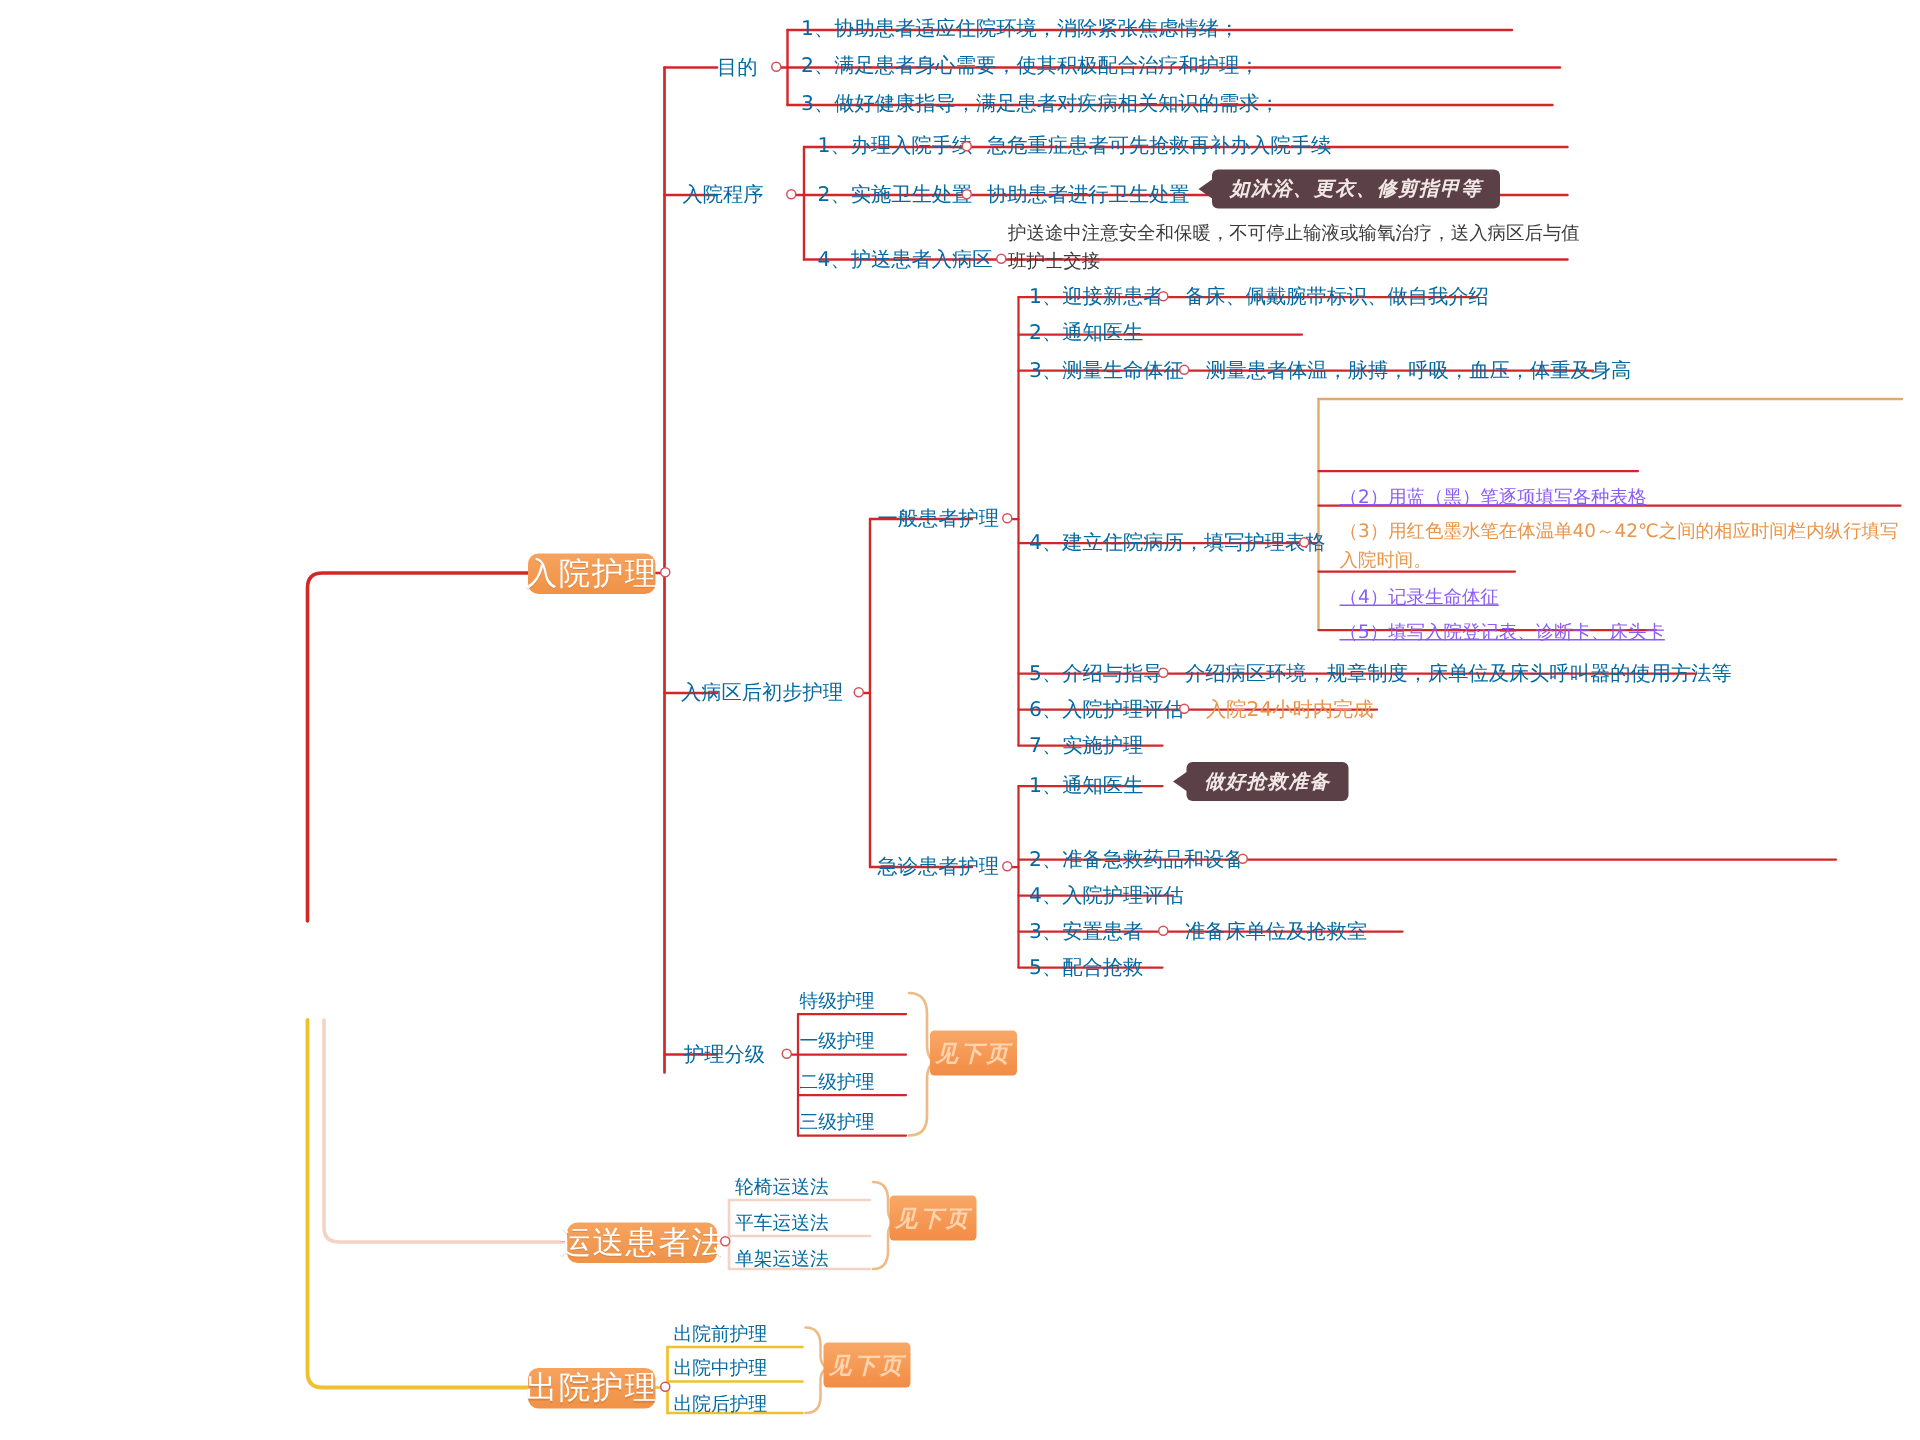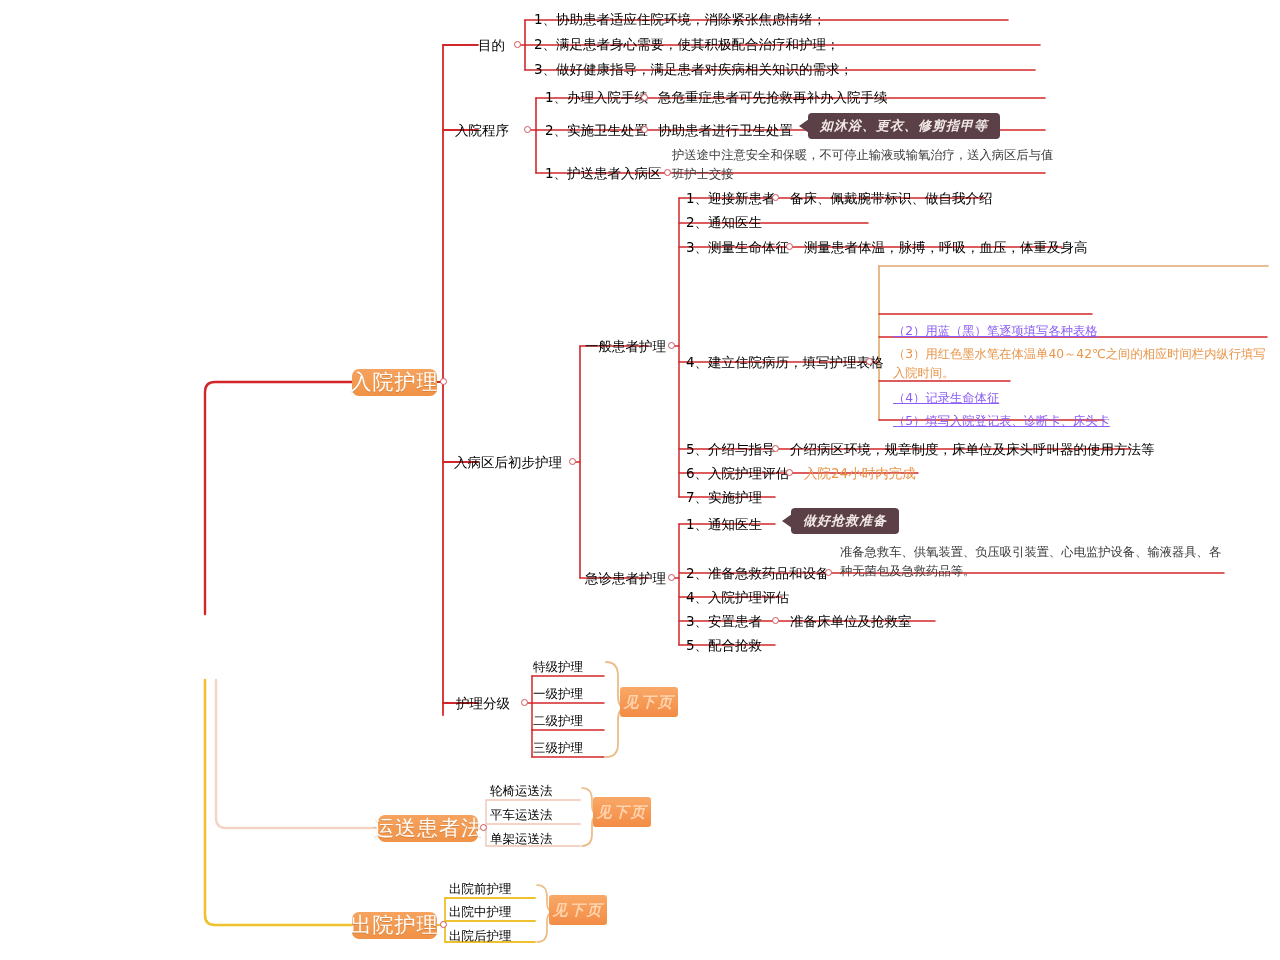--- a/index.html
+++ b/index.html
@@ -27,21 +27,21 @@
     box-sizing:border-box;
     background:linear-gradient(180deg,#f6a35f 0%,#f09246 100%);
     border-radius:7px;
     display:flex;align-items:center;justify-content:center;
     color:#ffffff;font-size:21px;letter-spacing:1px;
     height:27px;
     text-shadow:0 1px 0 rgba(140,70,20,.25);
   }
 
   
-  .t{font-size:13.5px;color:#000000;}
+  .t{font-size:13.5px;color:#0369a1;}
   .t.sm{font-size:12.5px;}
   .orange{color:#e8954a;}
   .dim{color:#8b5cf6;text-decoration:underline;}
 
   
   .blk{position:absolute;white-space:normal;line-height:1.55;font-size:12.3px;}
 
   
   .dot{
     position:absolute;width:7px;height:7px;border-radius:50%;
@@ -216,21 +216,21 @@
   </div>
   <span class="dot" style="left:641px;top:126px;"></span>
   <div class="node t" style="left:658px;top:122px;">
     <span>协助患者进行卫生处置</span>
   </div>
   <div class="callout" style="left:808px;top:113px;">
     <span>如沐浴、更衣、修剪指甲等</span>
   </div>
 
   <div class="node t" style="left:545px;top:165px;">
-    <span>1、护送患者入病区</span>
+    <span>4、护送患者入病区</span>
   </div>
   <span class="dot" style="left:664px;top:169px;"></span>
   <div class="blk" style="left:672px;top:146px;width:390px;">
     <span>护送途中注意安全和保暖，不可停止输液或输氧治疗，送入病区后与值班护士交接</span>
   </div>
 
   <div class="node t" style="left:454px;top:454px;">
     <span>入病区后初步护理</span>
   </div>
   <span class="dot" style="left:569px;top:458px;"></span>
@@ -307,23 +307,20 @@
     <span>1、通知医生</span>
   </div>
   <div class="callout" style="left:791px;top:508px;">
     <span>做好抢救准备</span>
   </div>
 
   <div class="node t" style="left:686px;top:565px;">
     <span>2、准备急救药品和设备</span>
   </div>
   <span class="dot" style="left:825px;top:569px;"></span>
-  <div class="blk" style="left:840px;top:543px;width:382px;">
-    <span>准备急救车、供氧装置、负压吸引装置、心电监护设备、输液器具、各种无菌包及急救药品等。</span>
-  </div>
 
   <div class="node t" style="left:686px;top:589px;">
     <span>4、入院护理评估</span>
   </div>
 
   <div class="node t" style="left:686px;top:613px;">
     <span>3、安置患者</span>
   </div>
   <span class="dot" style="left:772px;top:617px;"></span>
   <div class="node t" style="left:790px;top:613px;">

